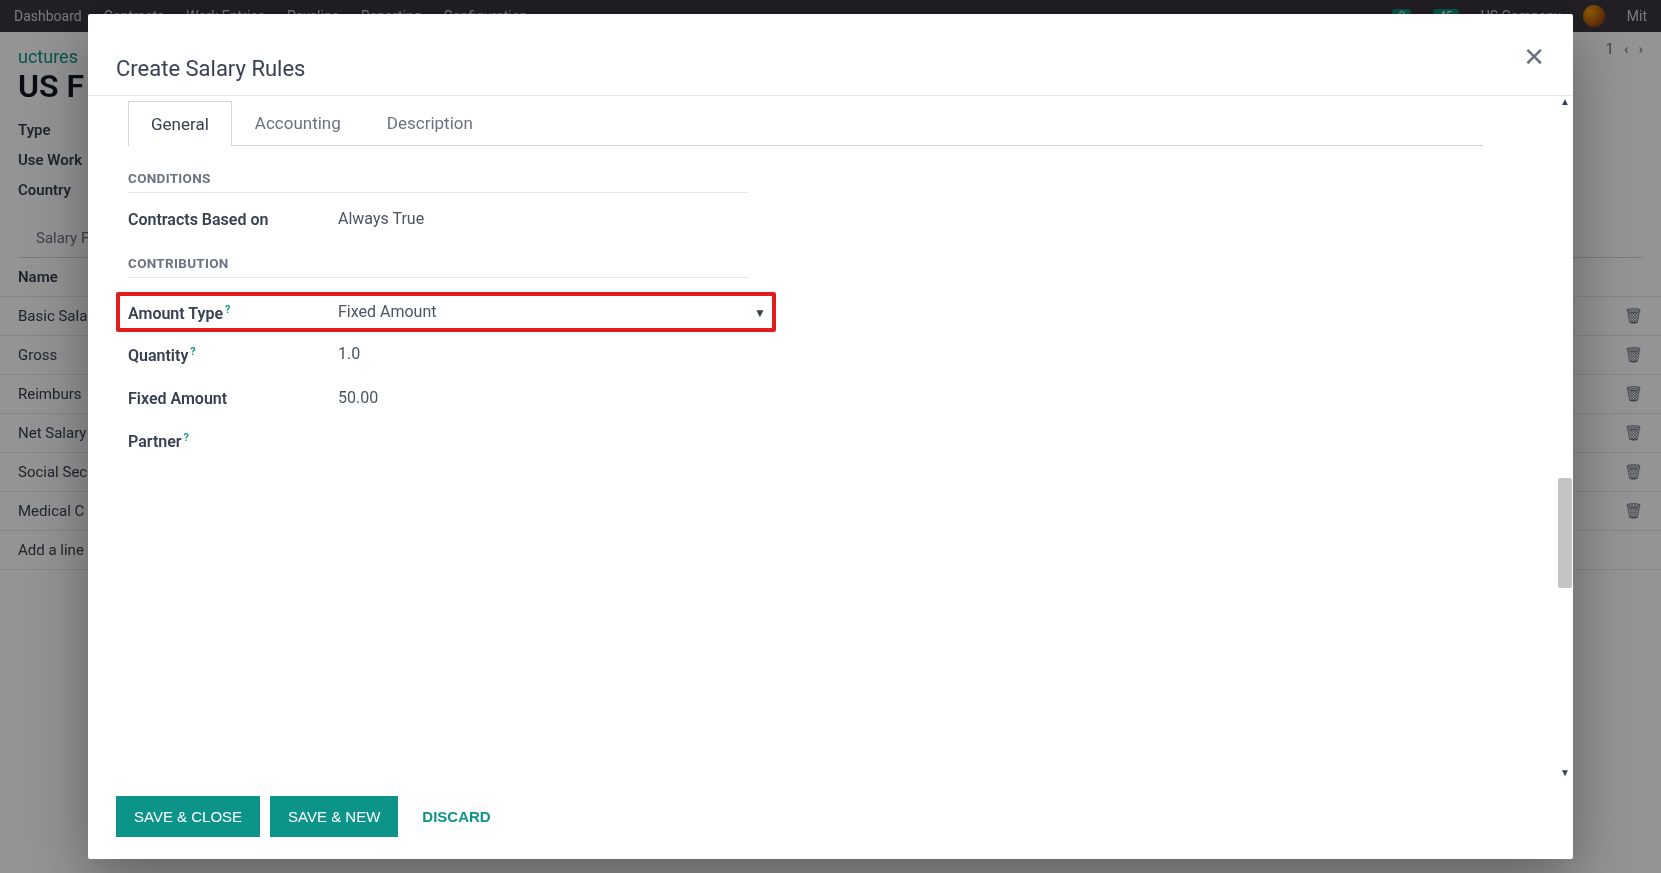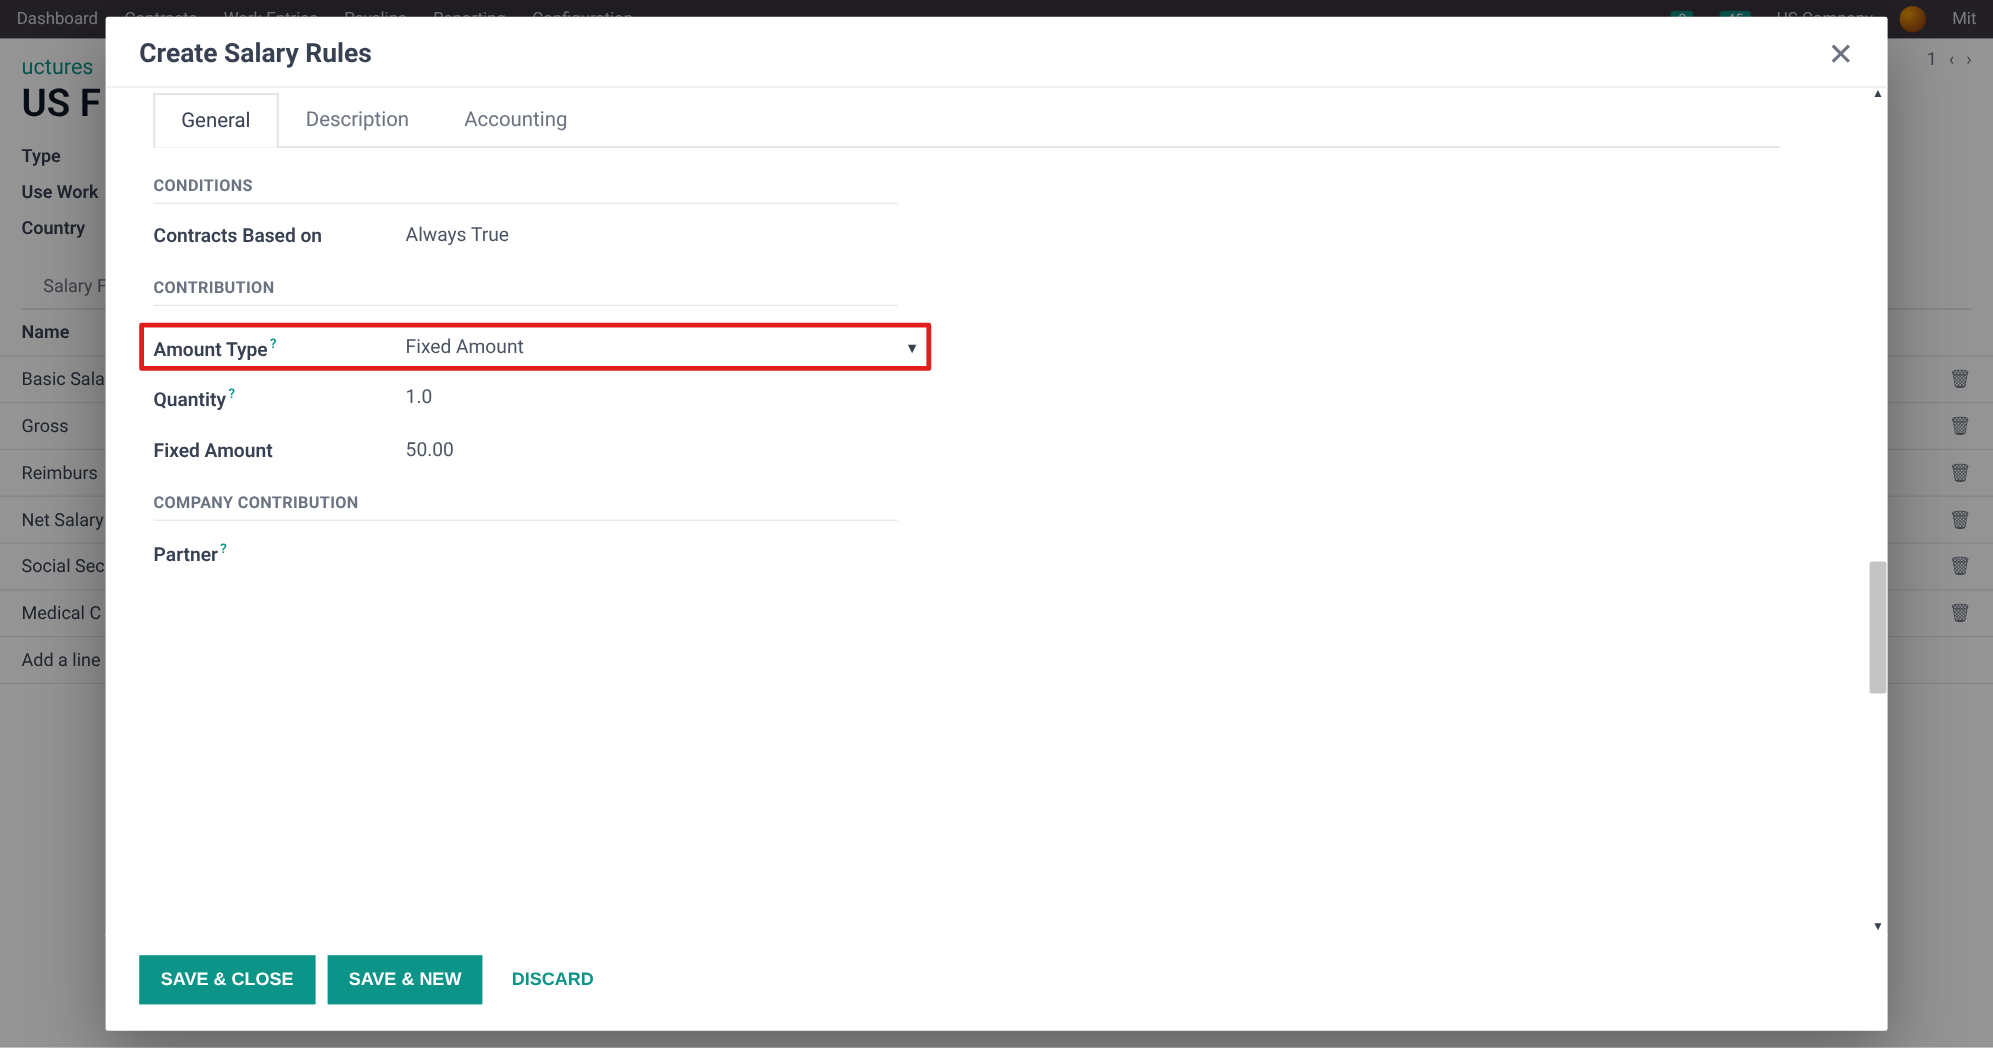--- a/index.html
+++ b/index.html
@@ -21,21 +21,21 @@
   .bg-table th, .bg-table td { text-align: left; padding: 10px 18px; font-weight: 400; border-bottom: 1px solid #e5e7eb; }
   .bg-table th { font-weight: 600; }
   .bg-pager { position: absolute; top: 40px; right: 18px; display: flex; align-items: center; gap: 10px; color: #6b7280; }
   .trash { color: #6b7280; }
 
   .dim-overlay { position: absolute; inset: 0; background: rgba(0,0,0,.42); }
 
   
   .modal { position: absolute; left: 88px; right: 88px; top: 14px; bottom: 14px; background: #fff; box-shadow: 0 20px 60px rgba(0,0,0,.35); display: flex; flex-direction: column; border-radius: 2px; }
   .modal-head { display: flex; align-items: center; justify-content: space-between; padding: 18px 28px 14px 28px; }
-  .modal-head h2 { font-size: 22px; font-weight: 700; color: #374151; }
+  .modal-head h2 { font-size: 22px; font-weight: 400; color: #374151; margin-top: 24px; }
   .close-btn { font-size: 26px; color: #6b7280; background: none; border: none; cursor: pointer; line-height: 1; }
   .modal-sep { height: 1px; background: #e5e7eb; }
 
   .modal-body-wrap { position: relative; flex: 1; min-height: 0; }
   .modal-body { position: absolute; inset: 0; overflow-y: auto; padding: 4px 90px 20px 40px; }
 
   .field-row { display: flex; align-items: flex-start; margin: 6px 0 18px; max-width: 620px; }
   .field-row .lbl { width: 210px; font-weight: 600; font-size: 16px; color: #374151; line-height: 1.4; padding-top: 2px; }
   .field-row .val { flex: 1; color: #4b5563; font-size: 16px; padding-top: 2px; position: relative; }
   .help { color: #0d9488; font-size: 11px; vertical-align: super; margin-left: 2px; }
@@ -54,21 +54,21 @@
   .dropdown-caret { position: absolute; right: 4px; top: 6px; color: #374151; font-size: 12px; }
 
   
   .scroll-track { position: absolute; top: 0; right: 0; width: 16px; height: 100%; pointer-events: none; }
   .scroll-arrow { position: absolute; right: 2px; width: 12px; height: 12px; color: #374151; font-size: 10px; text-align: center; }
   .scroll-arrow.up { top: 0; }
   .scroll-arrow.down { bottom: 0; }
   .scroll-thumb { position: absolute; right: 1px; top: 56%; width: 14px; height: 110px; background: #c4c4c4; border-radius: 2px; }
 
   .modal-foot { padding: 16px 28px 22px; display: flex; align-items: center; gap: 10px; border-top: 1px solid #fff; }
-  .btn { border: none; padding: 12px 18px; font-size: 15px; font-weight: 700; cursor: pointer; }
+  .btn { border: none; padding: 12px 18px; font-size: 15px; font-weight: 400; cursor: pointer; }
   .btn-primary { background: #0d9488; color: #fff; }
   .btn-link { background: transparent; color: #0d9488; font-weight: 600; padding-left: 14px; }
 </style>
 </head>
 <body>
 
 <div class="bg-page">
   <div class="bg-topbar">
     <span>Dashboard</span>
     <span>Contracts</span>
@@ -157,22 +157,22 @@
     </button>
   </div>
   <div class="modal-sep"></div>
 
   <div class="modal-body-wrap">
     <div class="modal-body">
 
 
       <div class="tabs">
         <div class="tab active">General</div>
+        <div class="tab">Accounting</div>
         <div class="tab">Description</div>
-        <div class="tab">Accounting</div>
       </div>
 
       <div class="section-head">CONDITIONS</div>
       <div class="field-row">
         <div class="lbl">Contracts Based on</div>
         <div class="val">Always True</div>
       </div>
 
       <div class="section-head">CONTRIBUTION</div>
 
@@ -193,21 +193,20 @@
           <span>Quantity</span><span class="help">?</span>
         </div>
         <div class="val">1.0</div>
       </div>
 
       <div class="field-row">
         <div class="lbl">Fixed Amount</div>
         <div class="val">50.00</div>
       </div>
 
-      <div class="section-head">COMPANY CONTRIBUTION</div>
       <div class="field-row">
         <div class="lbl">
           <span>Partner</span><span class="help">?</span>
         </div>
         <div class="val"></div>
       </div>
 
     </div>
 
     <div class="scroll-track">

